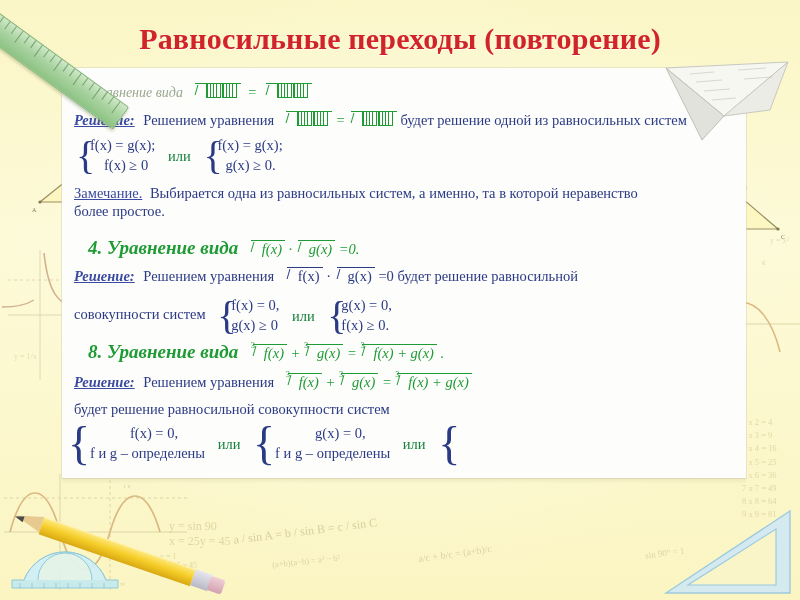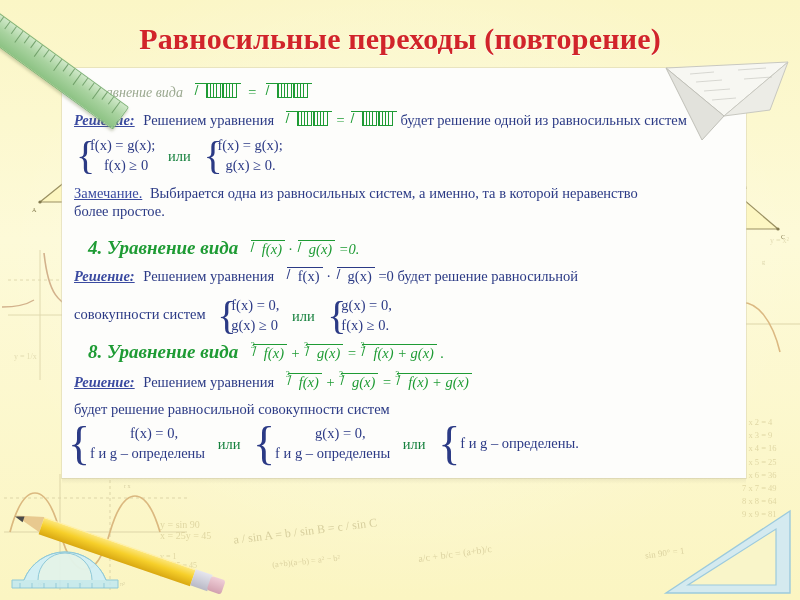--- a/index.html
+++ b/index.html
@@ -204,21 +204,21 @@
 4 x 4 = 16
 5 x 5 = 25
 6 x 6 = 36
 7 x 7 = 49
 8 x 8 = 64
 9 x 9 = 81</div>
 
   <div class="doodle" style="left:233px;top:524px;font-size:12px;transform:rotate(-7deg);color:#b9ae79;">a / sin A = b / sin B = c / sin C</div>
   <div class="doodle" style="left:418px;top:548px;font-size:10px;transform:rotate(-8deg);color:#c2b682;">a/c + b/c = (a+b)/c</div>
   <div class="doodle" style="left:645px;top:548px;font-size:9px;transform:rotate(-7deg);color:#c2b682;">sin 90° = 1</div>
-  <div class="doodle" style="left:160px;top:519px;font-size:10px;color:#c9bd84;">y = sin 90
+  <div class="doodle" style="left:169px;top:519px;font-size:12px;color:#c9bd84;">y = sin 90
 x = 25y = 45</div>
   <div class="doodle" style="left:160px;top:552px;font-size:8px;color:#c9bd84;">y = 1
 x = 25 = 45
 x = 70</div>
   <div class="doodle" style="left:272px;top:556px;font-size:8.5px;transform:rotate(-6deg);color:#c2b682;">(a+b)(a−b) = a² − b²</div>
 
   <div class="panel"></div>
 
   <div class="title">Равносильные переходы (повторение)</div>
 
@@ -360,21 +360,20 @@
       </span>
       <span class="ili">или</span>
       <span class="sys">
         <span class="brace" style="font-size:46px;">{</span>
         <span class="r1" style="display:block;padding-left:48px;">g(x) = 0,</span>
         <span class="r2" style="display:block;padding-left:8px;">f и g – определены</span>
       </span>
       <span class="ili">или</span>
       <span class="sys">
         <span class="brace" style="font-size:46px;">{</span>
-        <span class="r2" style="display:block;padding-left:8px;">f и g – определены.</span>
       </span>
     </div>
 
   </div>
 
   <div class="deco ruler">
     <i class="lg" style="left:16px"></i>
       <i style="left:24px"></i>
       <i style="left:32px"></i>
     <i class="lg" style="left:40px"></i>

